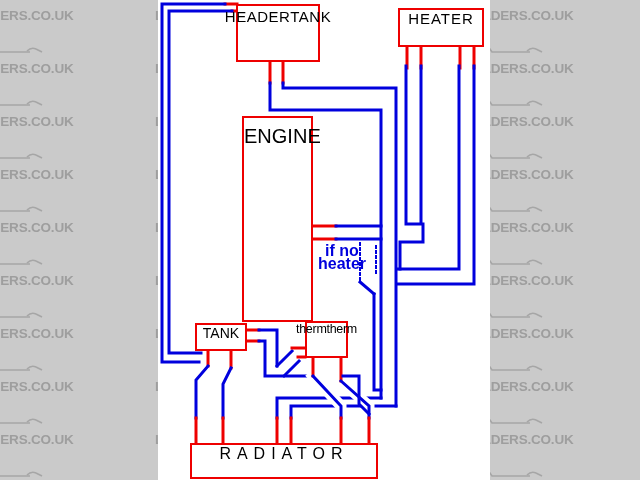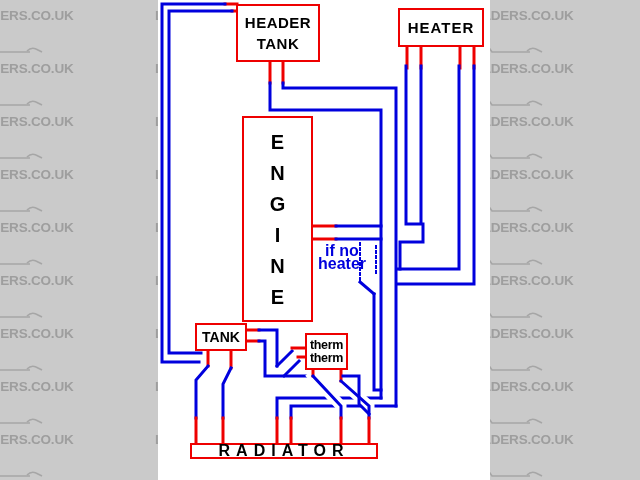--- a/index.html
+++ b/index.html
@@ -14,31 +14,31 @@
            color:#9e9e9e;white-space:nowrap;}
 
   
   .panel{position:absolute;left:158px;top:0;width:332px;height:480px;
          background:#ffffff;z-index:1;}
 
   .pipes{position:absolute;left:0;top:0;z-index:2;}
 
   
   .dbox{position:absolute;background:#ffffff;border:2px solid #ee0000;
-        box-sizing:border-box;color:#000;display:flex;flex-direction:column;
-        align-items:center;justify-content:center;text-align:center;
-        font-weight:bold;z-index:3;}
+        box-sizing:border-box;color:#000;display:flex;flex-direction:row;
+        justify-content:center;text-align:center;
+        font-weight:normal;z-index:3;}
   .b-tank{left:236px;top:4px;width:84px;height:58px;font-size:15px;line-height:21px;letter-spacing:0.5px;}
   .b-heater{left:398px;top:8px;width:86px;height:39px;font-size:15px;letter-spacing:1px;}
   .b-engine{left:242px;top:116px;width:71px;height:206px;font-size:20px;
             justify-content:space-around;padding:8px 0;}
   .b-engine span{line-height:20px;}
   .b-pump{left:195px;top:323px;width:52px;height:28px;font-size:14px;}
-  .b-thermo{left:305px;top:321px;width:43px;height:37px;font-size:12.5px;line-height:13px;letter-spacing:-0.3px;margin-top:12px;}
-  .b-radiator{left:190px;top:443px;width:188px;height:16px;font-size:16px;letter-spacing:6px;}
+  .b-thermo{left:305px;top:321px;width:43px;height:37px;font-size:12.5px;line-height:13px;letter-spacing:-0.3px;}
+  .b-radiator{left:190px;top:443px;width:188px;height:36px;font-size:16px;letter-spacing:6px;}
 
   .note{position:absolute;left:314px;top:244px;width:56px;z-index:3;
         color:#0000dd;font-size:16px;font-weight:bold;line-height:13px;
         text-align:center;}
 </style>
 </head>
 <body>
 
 <div class="stage">
 

